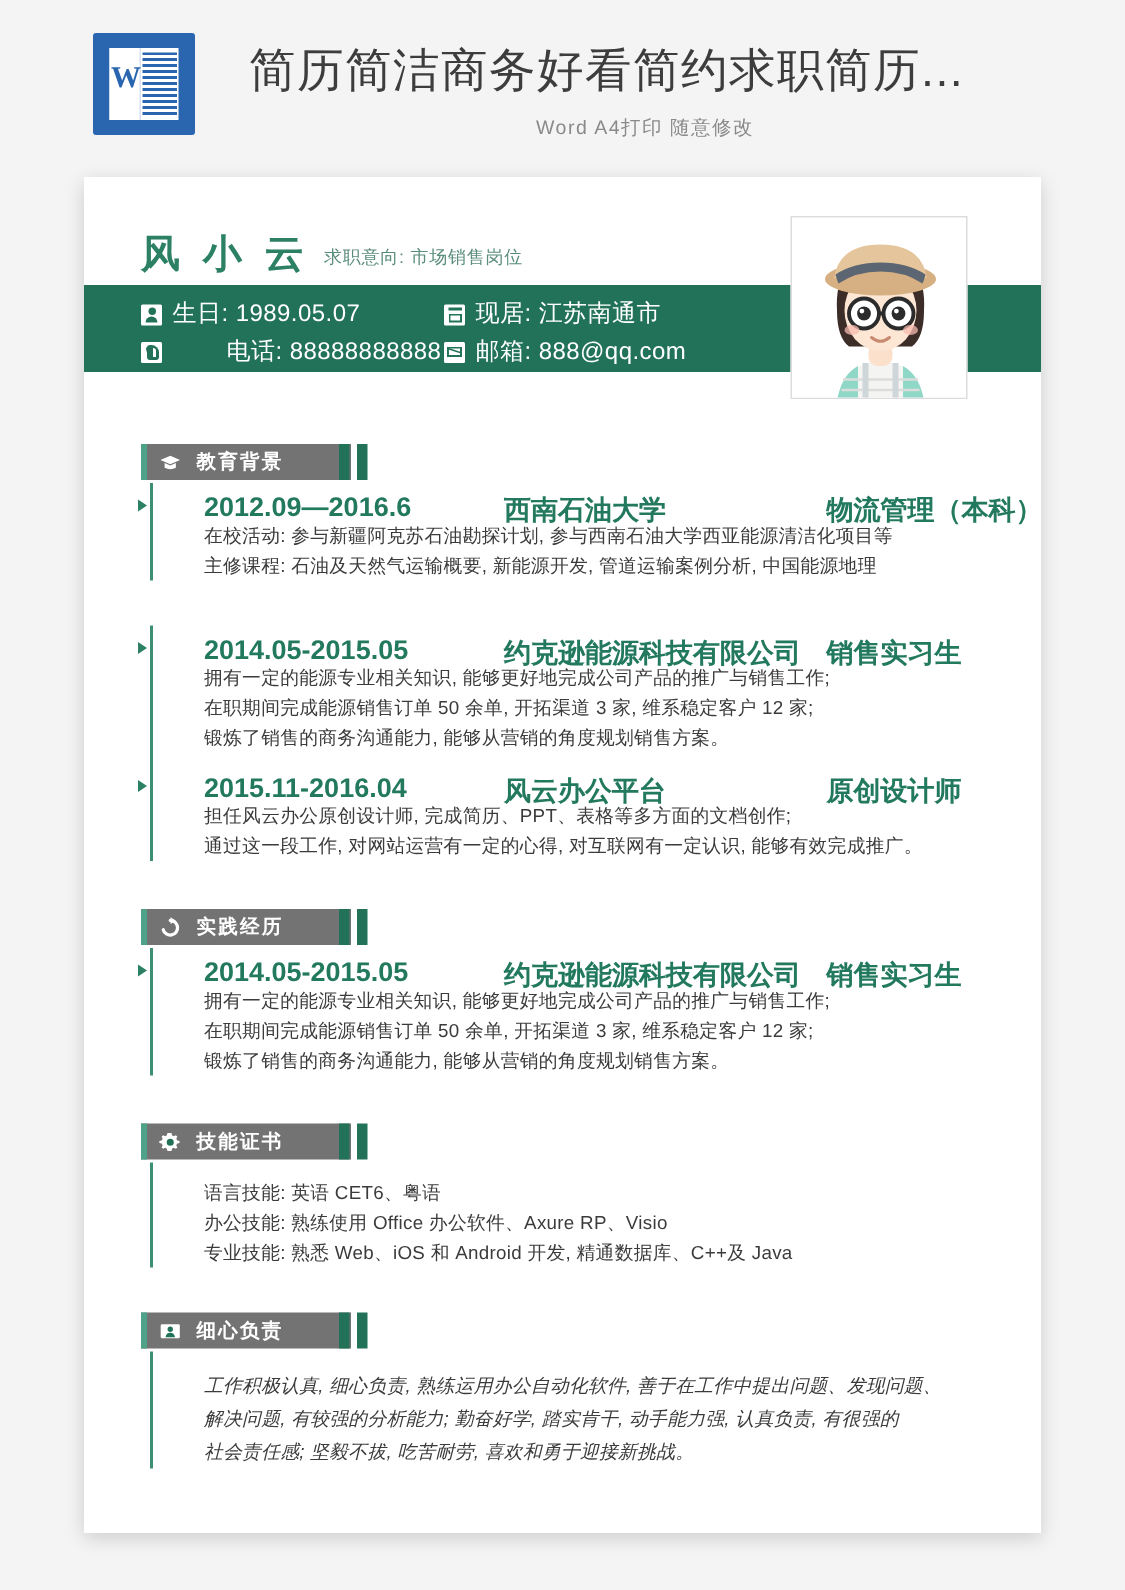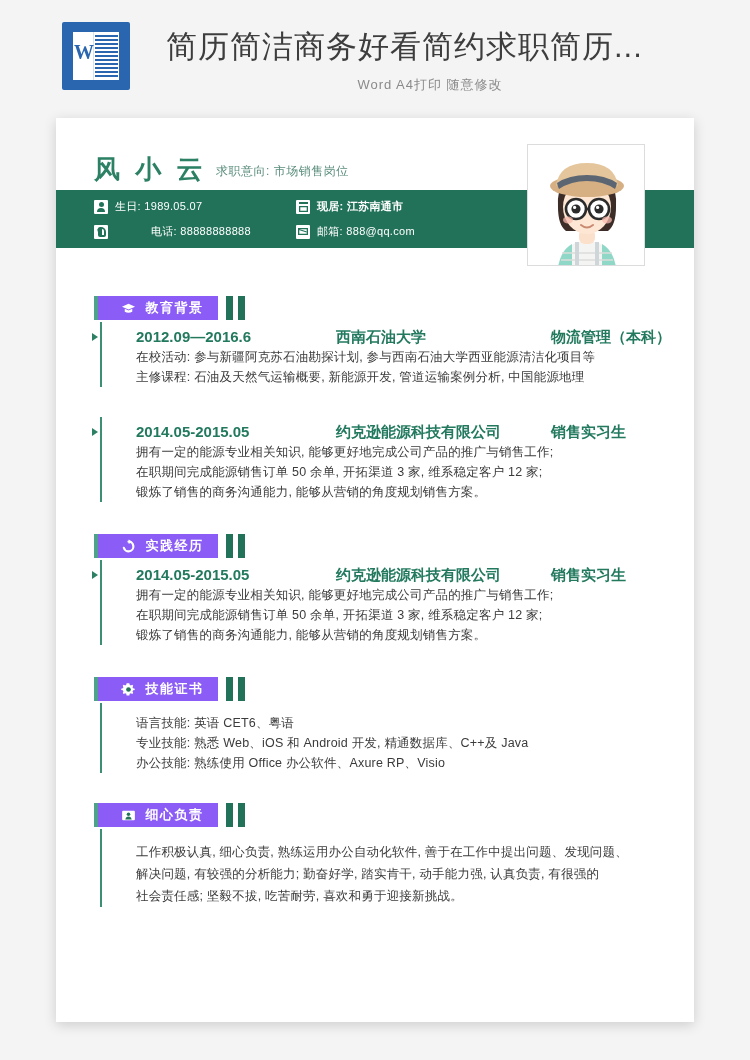--- a/index.html
+++ b/index.html
@@ -88,54 +88,54 @@
   .gl.phone::after { left: 4px; top: 3px; width: 3px; height: 8px; border-radius: 2px; transform: rotate(-16deg); }
   
   .gl.cal::before { left: 2.5px; top: 2px; width: 9px; height: 2.5px; }
   .gl.cal::after  { left: 2.5px; top: 6px; width: 9px; height: 6px;
                     box-shadow: inset 0 0 0 1.3px #227259; background: transparent; }
   
   .gl.mail::before { left: 2px; top: 3.5px; width: 10px; height: 7px;
                      box-shadow: inset 0 0 0 1.3px #227259; background: transparent; }
   .gl.mail::after  { left: 3px; top: 4.3px; width: 8px; height: 1.4px;
                      transform: rotate(18deg); transform-origin: left center; }
-  .ci .txt { font-size: 11px; color: #ffffff; letter-spacing: 0.3px; }
+  .ci .txt { font-size: 16px; color: #ffffff; letter-spacing: 0.3px; }
 
   .photo {
     position: absolute; left: 471px; top: 26px; width: 118px; height: 122px;
     background: #ffffff; border: 1px solid #dcdcdc; overflow: hidden;
   }
 
   
   .section { position: relative; padding-left: 38px; }
   .sec-head { position: relative; height: 24px; margin-bottom: 2px; }
   .sec-tab {
-    position: absolute; left: 0; top: 0; height: 24px; width: 124px;
-    background: #8b5cf6; display: flex; align-items: center; justify-content: center;
+    position: absolute; left: 0; top: 0; height: 24px; width: 140px;
+    background: #737373; display: flex; align-items: center;
   }
   .sec-tab .edge {
     position: absolute; left: 0; top: 0; width: 4px; height: 24px; background: #4ea289;
   }
   .sec-ico { margin-left: 12px; width: 15px; height: 15px; flex: none; position: relative; }
   .sec-label {
     margin-left: 10px; font-size: 13px; font-weight: bold; color: #ffffff; letter-spacing: 1.5px;
   }
   .bars { position: absolute; left: 132px; top: 0; display: flex; gap: 5px; }
   .bars i { display: block; width: 7px; height: 24px; background: #227259; }
   .sec-body { position: relative; border-left: 2px solid #3d8f74; margin-left: 6px; padding: 6px 0 0 34px; }
 
   .entry { position: relative; margin-bottom: 6px; }
   .arrow {
     position: absolute; left: -44px; top: 5px;
     width: 0; height: 0; border-left: 6px solid #2c8063;
     border-top: 4.5px solid transparent; border-bottom: 4.5px solid transparent;
   }
   .erow { position: relative; height: 19px; }
   .e-date, .e-org, .e-role {
-    position: absolute; top: 0; font-size: 15px; font-weight: bold; color: #22795e;
+    position: absolute; top: 0; font-size: 18px; font-weight: bold; color: #22795e;
     white-space: nowrap;
   }
   .e-date { left: 0; }
   .e-org  { left: 200px; }
   .e-role { left: 415px; }
   .line {
     font-size: 12.5px; color: #3b3b3b; line-height: 20px; white-space: nowrap; letter-spacing: 0.2px;
   }
   .para { font-size: 12.5px; color: #3b3b3b; line-height: 22px; letter-spacing: 0.2px; }
 
@@ -165,21 +165,21 @@
 
     <div class="res-head">
       <div class="name">风 小 云</div>
       <div class="objective">求职意向: 市场销售岗位</div>
 
       <div class="contact-bar">
         <div class="ci" style="left:38px; top:9px;">
           <span class="gl person"></span>
           <span class="txt">生日: 1989.05.07</span>
         </div>
-        <div class="ci" style="left:240px; top:9px;font-weight:bold;">
+        <div class="ci" style="left:240px; top:9px;">
           <span class="gl cal"></span>
           <span class="txt">现居: 江苏南通市</span>
         </div>
         <div class="ci" style="left:38px; top:34px;gap:36px;">
           <span class="gl phone"></span>
           <span class="txt">电话: 88888888888</span>
         </div>
         <div class="ci" style="left:240px; top:34px;">
           <span class="gl mail"></span>
           <span class="txt">邮箱: 888@qq.com</span>
@@ -267,20 +267,30 @@
           <span class="arrow"></span>
           <div class="erow">
             <span class="e-date">2014.05-2015.05</span>
             <span class="e-org">约克逊能源科技有限公司</span>
             <span class="e-role">销售实习生</span>
           </div>
           <div class="line">拥有一定的能源专业相关知识, 能够更好地完成公司产品的推广与销售工作;</div>
           <div class="line">在职期间完成能源销售订单 50 余单, 开拓渠道 3 家, 维系稳定客户 12 家;</div>
           <div class="line">锻炼了销售的商务沟通能力, 能够从营销的角度规划销售方案。</div>
         </div>
+        <div class="entry" style="margin-top:13px;">
+          <span class="arrow"></span>
+          <div class="erow">
+            <span class="e-date">2015.11-2016.04</span>
+            <span class="e-org">风云办公平台</span>
+            <span class="e-role">原创设计师</span>
+          </div>
+          <div class="line">担任风云办公原创设计师, 完成简历、PPT、表格等多方面的文档创作;</div>
+          <div class="line">通过这一段工作, 对网站运营有一定的心得, 对互联网有一定认识, 能够有效完成推广。</div>
+        </div>
       </div>
     </div>
 
     <div class="section s-prac">
       <div class="sec-head">
         <div class="sec-tab">
           <span class="edge"></span>
           <span class="sec-ico">
             <svg viewBox="0 0 16 16" width="15" height="15">
               <path d="M8 2.8 a5.2 5.2 0 1 1 -5.0 6.6" fill="none" stroke="#ffffff" stroke-width="2.3" stroke-linecap="round"></path>
@@ -321,22 +331,22 @@
           </span>
           <span class="sec-label">技能证书</span>
         </div>
         <div class="bars">
             <i></i>
             <i></i>
           </div>
       </div>
       <div class="sec-body" style="padding-top:10px;">
         <div class="line">语言技能: 英语 CET6、粤语</div>
+        <div class="line">办公技能: 熟练使用 Office 办公软件、Axure RP、Visio</div>
         <div class="line">专业技能: 熟悉 Web、iOS 和 Android 开发, 精通数据库、C++及 Java</div>
-        <div class="line">办公技能: 熟练使用 Office 办公软件、Axure RP、Visio</div>
       </div>
     </div>
 
     <div class="section s-self">
       <div class="sec-head">
         <div class="sec-tab">
           <span class="edge"></span>
           <span class="sec-ico">
             <svg viewBox="0 0 16 16" width="15" height="15">
               <rect x="1.2" y="3" width="13.6" height="10" rx="1" fill="#ffffff"></rect>
@@ -344,21 +354,21 @@
               <path d="M4.6 12.2 q0.6 -3.1 3.4 -3.1 q2.8 0 3.4 3.1 z" fill="#227259"></path>
             </svg>
           </span>
           <span class="sec-label">细心负责</span>
         </div>
         <div class="bars">
             <i></i>
             <i></i>
           </div>
       </div>
-      <div class="sec-body" style="padding-top:12px;">
+      <div class="sec-body" style="padding-top:12px;font-style:italic;">
         <div class="para">工作积极认真, 细心负责, 熟练运用办公自动化软件, 善于在工作中提出问题、发现问题、</div>
         <div class="para">解决问题, 有较强的分析能力; 勤奋好学, 踏实肯干, 动手能力强, 认真负责, 有很强的</div>
         <div class="para">社会责任感; 坚毅不拔, 吃苦耐劳, 喜欢和勇于迎接新挑战。</div>
       </div>
     </div>
 
   </div>
 </div>
 
 </body></html>

